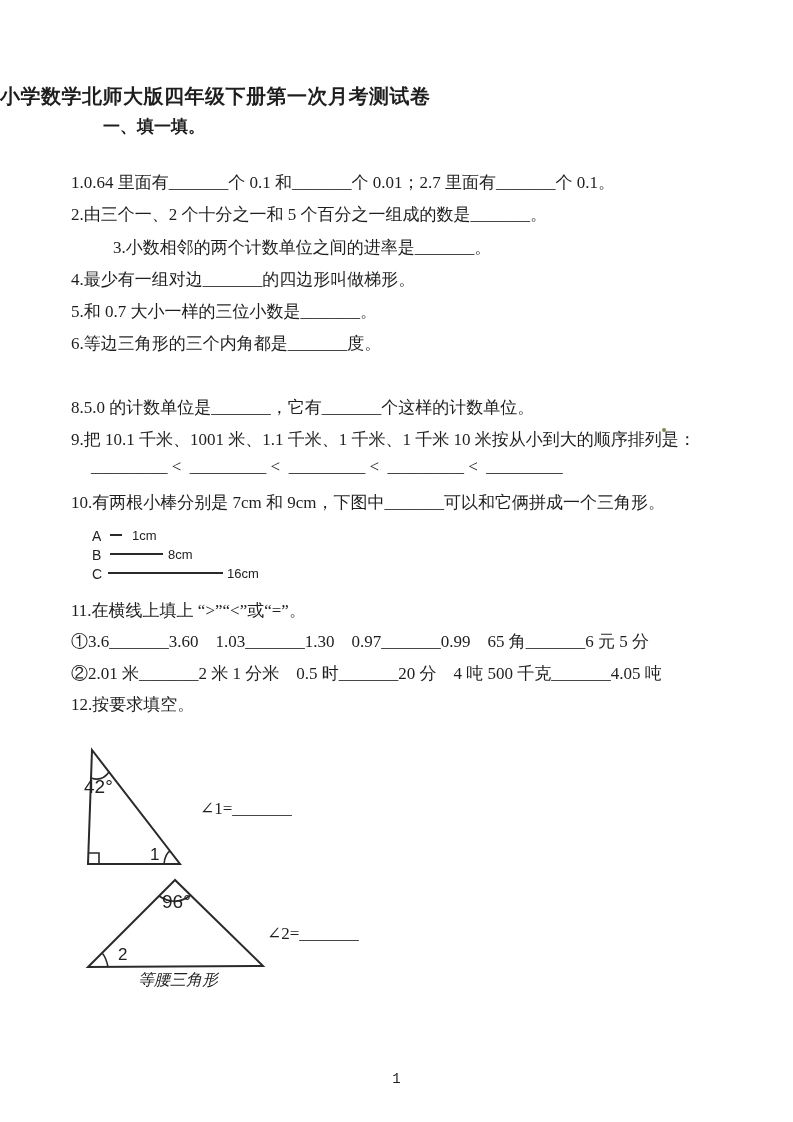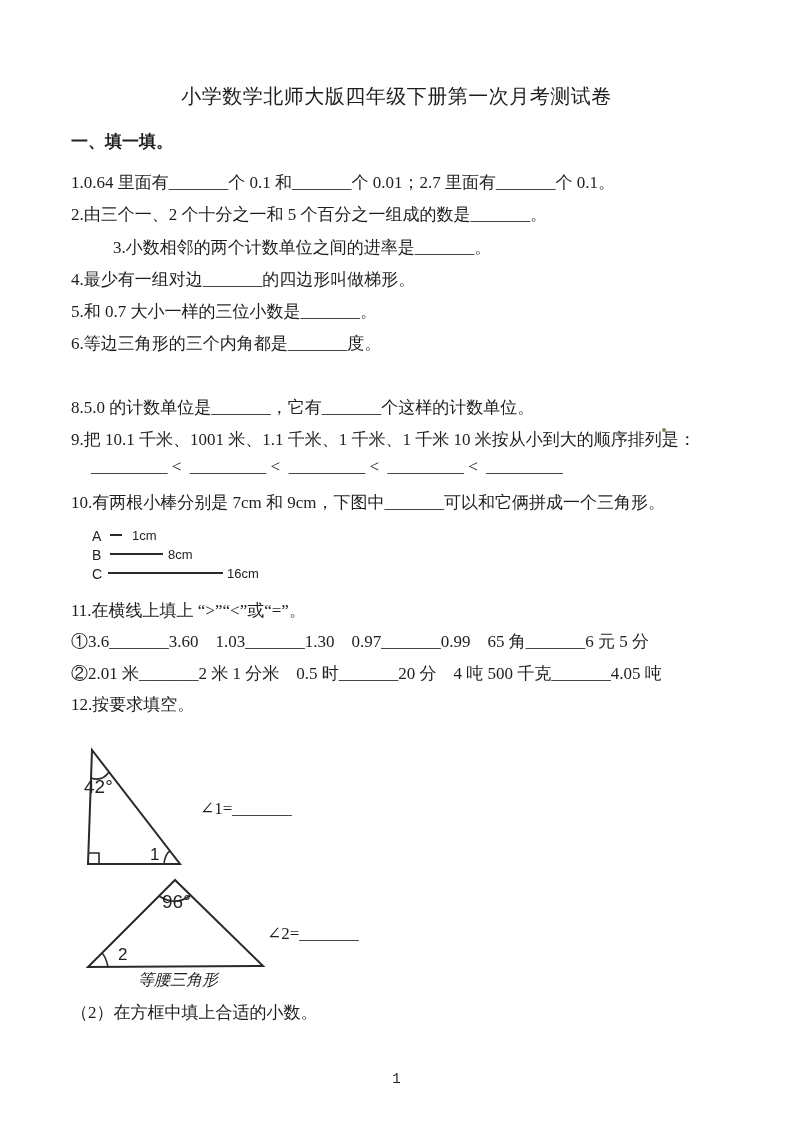--- a/index.html
+++ b/index.html
@@ -7,22 +7,22 @@
     position:relative;
     width:793px; height:1122px;
     margin:0 auto;
     background:#ffffff;
     font-family:"Liberation Serif","DejaVu Serif",serif;
     color:#1e1e1e;
     overflow:hidden;
   }
   .title {
     position:absolute; top:83px; left:0; width:100%;
-    text-align:center;
-    font-size:20px; font-weight:normal;
+    text-align:left;
+    font-size:20px; font-weight:bold;
     letter-spacing:0.5px;
   }
   .line {
     position:absolute; left:71px;
     font-size:17px; line-height:21px;
     white-space:pre;
   }
   .heading { font-weight:bold; }
   .small { font-size:16px; }
   .page-num {
@@ -47,21 +47,21 @@
     background:#6e6e32; opacity:0.85;
   }
 </style>
 </head>
 <body>
 
 <div class="page">
 
   <div class="title">小学数学北师大版四年级下册第一次月考测试卷</div>
 
-  <div class="line heading" style="top:131px;">一、填一填。</div>
+  <div class="line heading" style="top:116px;margin-left:32px;">一、填一填。</div>
 
   <div class="line" style="top:172px;">1.0.64 里面有_______个 0.1 和_______个 0.01；2.7 里面有_______个 0.1。</div>
   <div class="line" style="top:204px;">2.由三个一、2 个十分之一和 5 个百分之一组成的数是_______。</div>
   <div class="line" style="top:237px;margin-left:42px;">3.小数相邻的两个计数单位之间的进率是_______。</div>
   <div class="line" style="top:269px;">4.最少有一组对边_______的四边形叫做梯形。</div>
   <div class="line" style="top:301px;">5.和 0.7 大小一样的三位小数是_______。</div>
   <div class="line" style="top:333px;">6.等边三角形的三个内角都是_______度。</div>
   <div class="line" style="top:397px;">8.5.0 的计数单位是_______，它有_______个这样的计数单位。</div>
   <div class="line" style="top:429px;">9.把 10.1 千米、1001 米、1.1 千米、1 千米、1 千米 10 米按从小到大的顺序排列是：</div>
   <div class="stray-dot"></div>
@@ -102,17 +102,16 @@
     <polygon points="93,8 6,95 181,94" class="tri-line"></polygon>
     <path d="M77 24 Q93 35 109 23" class="tri-arc"></path>
     <text x="80" y="36" class="angle-deg">96°</text>
     <path d="M26 95 Q24 85 20 81" class="tri-arc"></path>
     <text x="36" y="88" class="angle-num">2</text>
   </svg>
 
   <div class="line small" style="left:138px; top:969px;font-style:italic;">等腰三角形</div>
   <div class="line" style="left:267px; top:923px;">∠2=_______</div>
 
-  <div class="line" style="top:1002px;">（2）在方框中填上合适的小数。</div>
 
   <div class="page-num">1</div>
 
 </div>
 
 </body></html>

